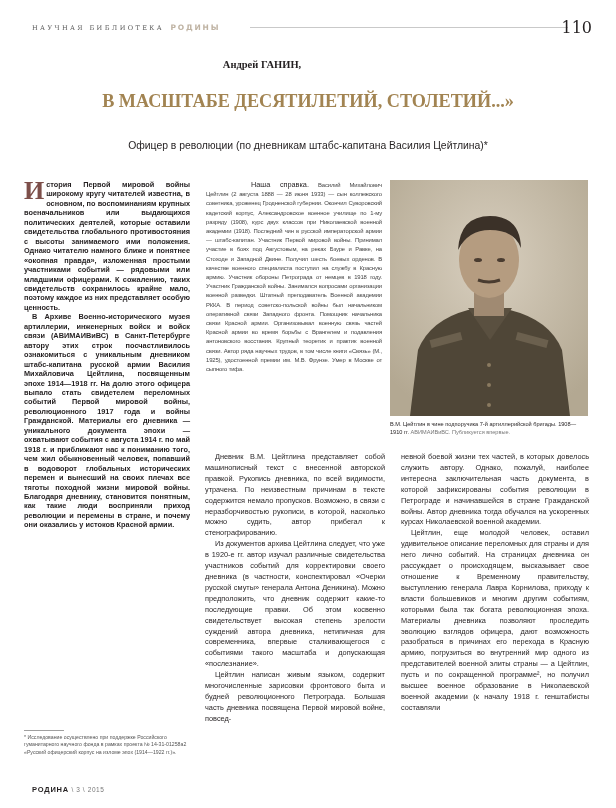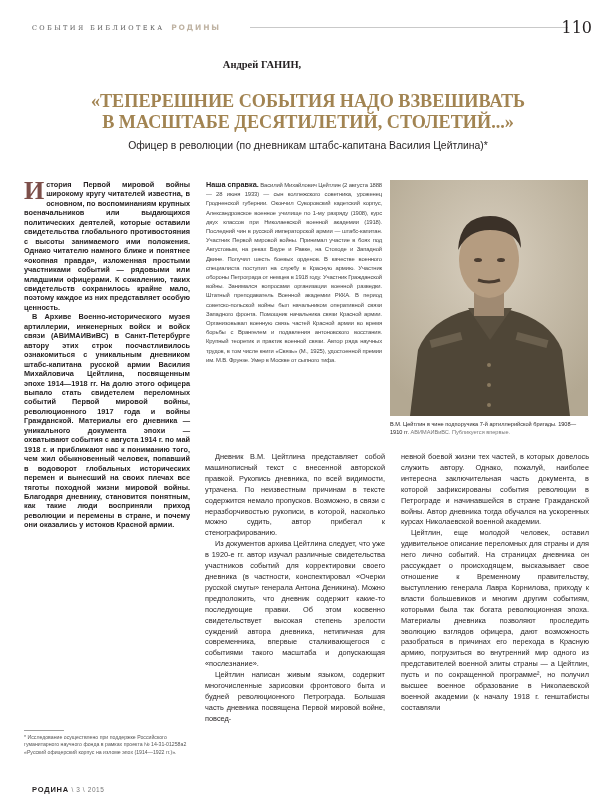--- a/index.html
+++ b/index.html
@@ -12,47 +12,46 @@
   .author { position:absolute; left:0; width:524px; top:57px; text-align:center; font-family:"Liberation Serif", serif; font-weight:bold; font-size:10.5px; line-height:15px; }
   .title { position:absolute; left:60px; width:496px; top:91px; text-align:center; font-family:"Liberation Serif", serif; font-weight:bold; font-size:18.2px; line-height:21px; color:#a28452; }
   .subtitle { position:absolute; left:60px; width:496px; top:140px; text-align:center; font-family:"Liberation Sans", sans-serif; font-size:10.4px; color:#231f20; }
   .col1 { position:absolute; left:24px; top:180px; width:166px; font-family:"Liberation Sans", sans-serif; font-weight:bold; font-size:7.35px; line-height:9.45px; color:#231f20; text-align:justify; }
   .col1 p { margin:0; text-indent:8px; }
   .col1 p.first { text-indent:0; }
   .dropcap { float:left; font-family:"Liberation Serif", serif; font-weight:bold; font-size:26px; line-height:20px; color:#7d4f4a; margin:0 2px -2px 0; padding-top:1px; }
   .footnote-rule { position:absolute; left:24px; top:730px; width:40px; height:1px; background:#a0a0a0; }
   .footnote { position:absolute; left:24px; top:734px; width:166px; font-family:"Liberation Sans", sans-serif; font-size:5.2px; line-height:7.4px; color:#555; }
   .note { position:absolute; left:206px; top:180px; width:176px; font-family:"Liberation Sans", sans-serif; font-size:5.9px; line-height:9.2px; color:#444; text-align:justify; letter-spacing:-0.15px; }
-  .note .lead { font-weight:bold; color:#231f20; font-size:7.3px; letter-spacing:0; }
+  .note .lead { font-weight:normal; color:#231f20; font-size:7.3px; letter-spacing:0;margin-left:45px; }
   .photo { position:absolute; left:390px; top:180px; width:198px; height:236px; background:linear-gradient(180deg,#d2c9bb 0%,#c4b9a7 30%,#8d8270 60%,#5e5548 100%); overflow:hidden; }
   .photo svg { position:absolute; left:0; top:0; }
   .caption { position:absolute; left:390px; top:420px; width:198px; font-family:"Liberation Sans", sans-serif; font-size:5.6px; line-height:8px; color:#231f20; }
   .caption .dim { color:#777; }
   .col2 { position:absolute; left:205px; top:452px; width:180px; font-family:"Liberation Sans", sans-serif; font-size:7.35px; line-height:10.9px; color:#231f20; text-align:justify; }
   .col3 { position:absolute; left:401px; top:452px; width:188px; font-family:"Liberation Sans", sans-serif; font-size:7.35px; line-height:10.9px; color:#231f20; text-align:justify; }
   .col2 p, .col3 p { margin:0; text-indent:10px; }
   .col3 p.cont { text-indent:0; }
   .footer { position:absolute; left:32px; top:785px; font-family:"Liberation Sans", sans-serif; font-size:6.5px; color:#777; letter-spacing:0.6px; }
   .footer .brand { font-weight:bold; color:#231f20; font-size:7.5px; letter-spacing:0.8px; }
 </style>
 </head>
 <body>
 
 <div class="header">
-  <div class="series"><span>СОБЫТИЯ БИБЛИОТЕКА</span> <span class="brand">РОДИНЫ</span></div>
+  <div class="series"><span>НАУЧНАЯ БИБЛИОТЕКА</span> <span class="brand">РОДИНЫ</span></div>
   <div class="rule"></div>
   <div class="pagenum">110</div>
 </div>
 
 <div class="author">
   <div>Андрей ГАНИН,</div>
 </div>
 
 <div class="title">
-  <div>«ТЕПЕРЕШНИЕ СОБЫТИЯ НАДО ВЗВЕШИВАТЬ</div>
   <div>В МАСШТАБЕ ДЕСЯТИЛЕТИЙ, СТОЛЕТИЙ...»</div>
 </div>
 
 <div class="subtitle">Офицер в революции (по дневникам штабс-капитана Василия Цейтлина)*</div>
 
 <div class="col1">
   <p class="first"><span class="dropcap">И</span><span>стория Первой мировой войны широкому кругу читателей известна, в основном, по воспоминаниям крупных военачальников или выдающихся политических деятелей, которые оставили свидетельства глобального противостояния с высоты занимаемого ими положения. Однако читателю намного ближе и понятнее «окопная правда», изложенная простыми участниками событий — рядовыми или младшими офицерами. К сожалению, таких свидетельств сохранилось крайне мало, поэтому каждое из них представляет особую ценность.</span></p>
   <p>В Архиве Военно-исторического музея артиллерии, инженерных войск и войск связи (АВИМАИВиВС) в Санкт-Петербурге автору этих строк посчастливилось ознакомиться с уникальным дневником штабс-капитана русской армии Василия Михайловича Цейтлина, посвященным эпохе 1914—1918 гг. На долю этого офицера выпало стать свидетелем переломных событий Первой мировой войны, революционного 1917 года и войны Гражданской. Материалы его дневника — уникального документа эпохи — охватывают события с августа 1914 г. по май 1918 г. и приближают нас к пониманию того, чем жил обыкновенный человек, попавший в водоворот глобальных исторических перемен и вынесший на своих плечах все тяготы походной жизни мировой войны. Благодаря дневнику, становится понятным, как такие люди восприняли приход революции и перемены в стране, и почему они оказались у истоков Красной армии.</p>
 </div>
 

